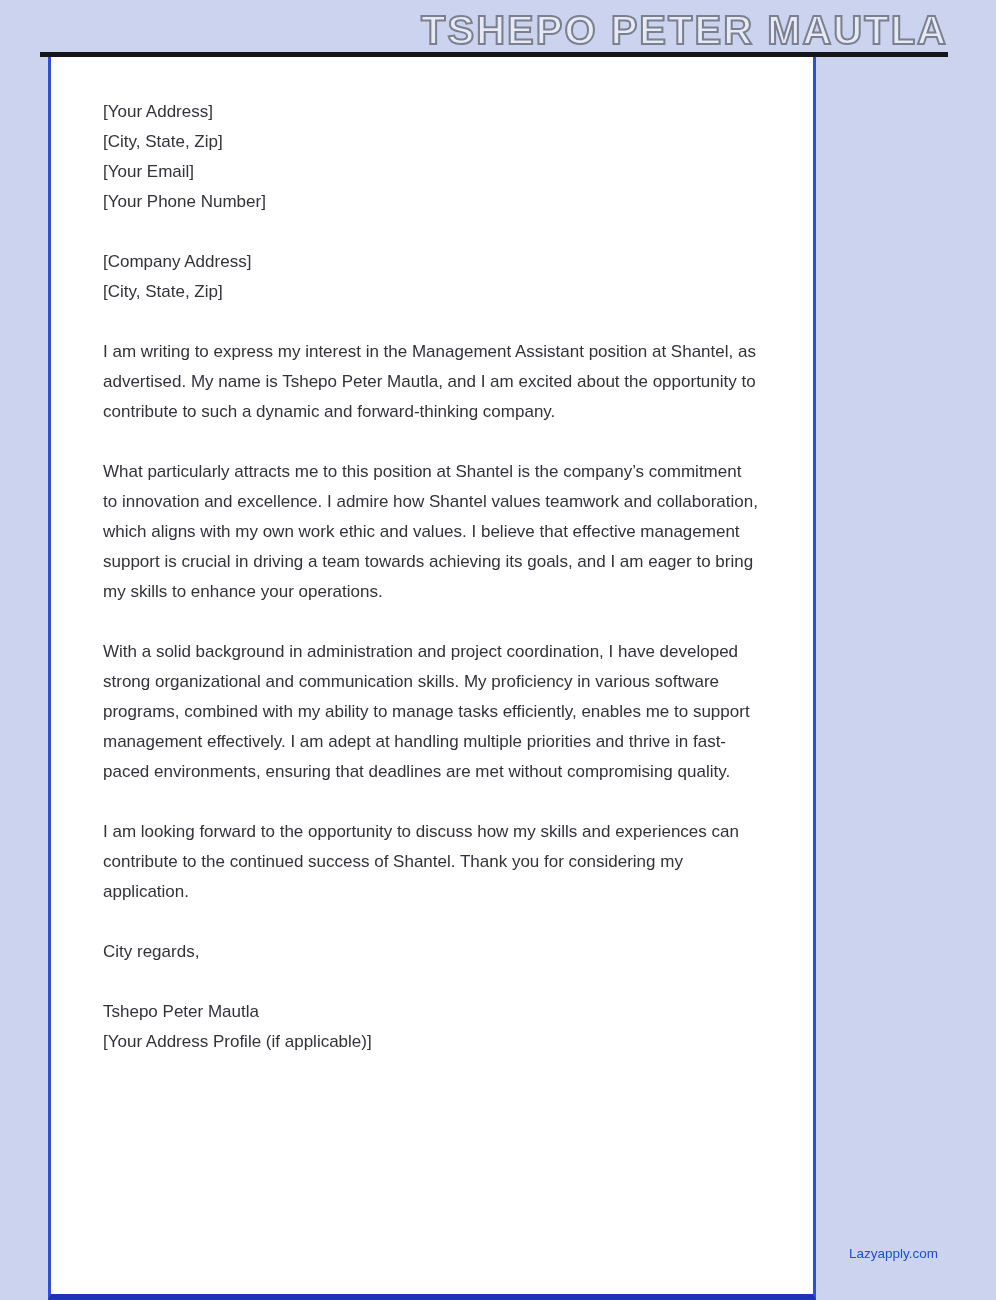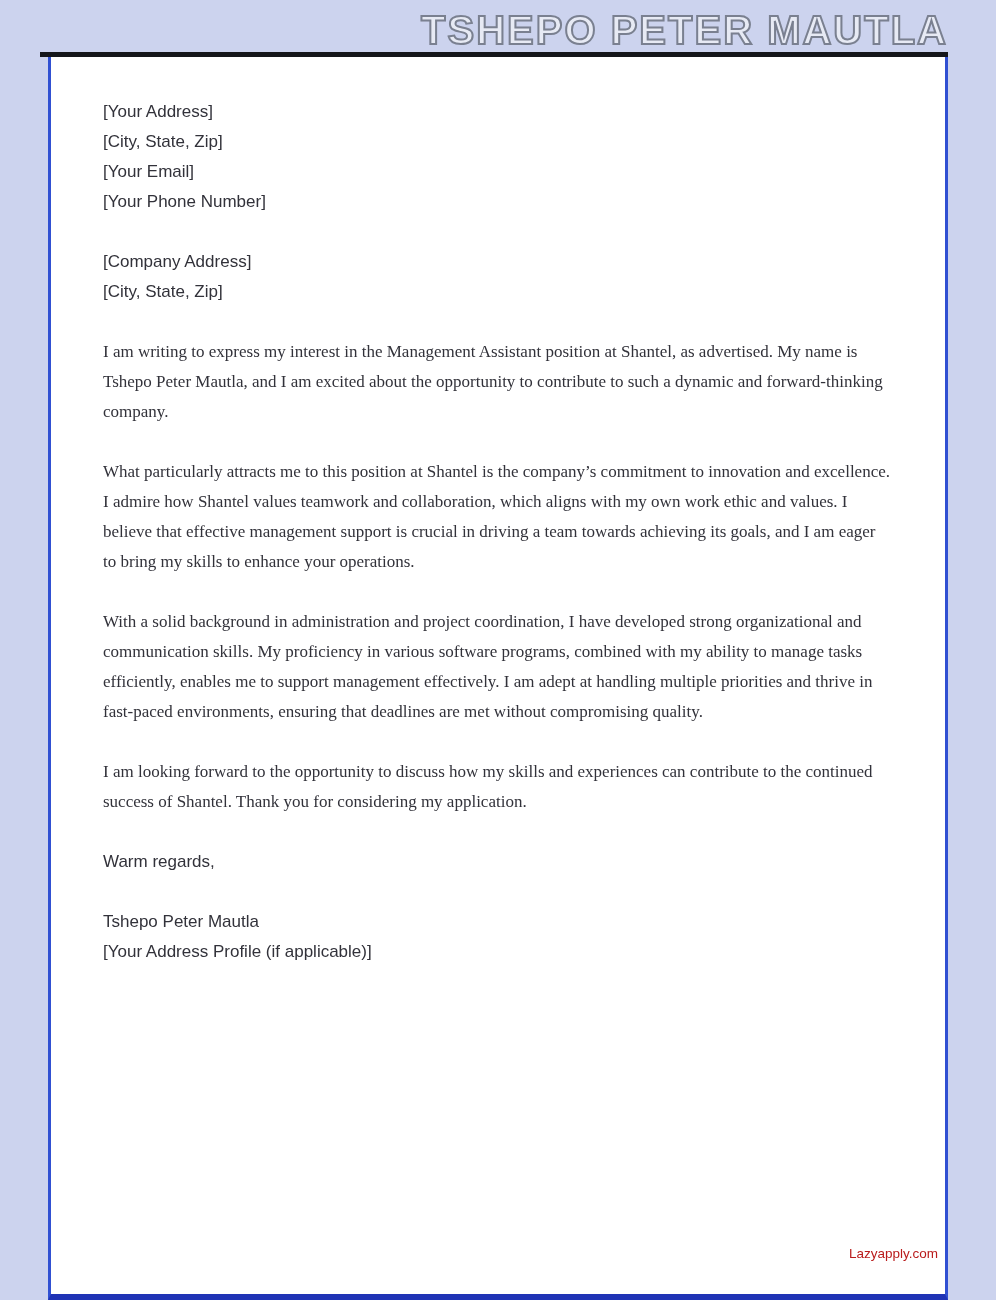--- a/index.html
+++ b/index.html
@@ -29,40 +29,40 @@
     top: 52px;
     left: 40px;
     right: 48px;
     height: 5px;
     background: #14161a;
   }
   .page {
     position: absolute;
     top: 57px;
     left: 48px;
-    width: 900px;
+    width: 768px;
     height: 1243px;
     background: #ffffff;
     border-left: 3px solid #3050d2;
     border-right: 3px solid #3050d2;
     border-bottom: 6px solid #1f33b5;
     padding: 40px 55px 0 52px;
     color: #32323a;
     font-size: 17px;
     line-height: 30px;
   }
   .block { margin-bottom: 30px; }
-  .para { margin-bottom: 30px; font-family: Liberation Serif, serif; }
+  .para { margin-bottom: 30px; }
   .line { white-space: nowrap; }
   .watermark {
     position: absolute;
     top: 1246px;
     right: 58px;
     font-size: 13.5px;
-    color: #b91c1c;
+    color: #1d4ed8;
   }
 </style>
 </head>
 <body>
 
 <div class="header">
   <div class="page-title">TSHEPO PETER MAUTLA</div>
 </div>
 
 <div class="top-bar"></div>
@@ -81,21 +81,21 @@
     <div class="line">[City, State, Zip]</div>
   </div>
 
 
   <p class="para">I am writing to express my interest in the Management Assistant position at Shantel, as advertised. My name is Tshepo Peter Mautla, and I am excited about the opportunity to contribute to such a dynamic and forward-thinking company.</p>
   <p class="para">What particularly attracts me to this position at Shantel is the company’s commitment to innovation and excellence. I admire how Shantel values teamwork and collaboration, which aligns with my own work ethic and values. I believe that effective management support is crucial in driving a team towards achieving its goals, and I am eager to bring my skills to enhance your operations.</p>
   <p class="para">With a solid background in administration and project coordination, I have developed strong organizational and communication skills. My proficiency in various software programs, combined with my ability to manage tasks efficiently, enables me to support management effectively. I am adept at handling multiple priorities and thrive in fast-paced environments, ensuring that deadlines are met without compromising quality.</p>
   <p class="para">I am looking forward to the opportunity to discuss how my skills and experiences can contribute to the continued success of Shantel. Thank you for considering my application.</p>
 
   <div class="block">
-    <div class="line">Warm regards,</div>
+    <div class="line">City regards,</div>
   </div>
 
   <div class="block">
     <div class="line">Tshepo Peter Mautla</div>
     <div class="line">[Your Address Profile (if applicable)]</div>
   </div>
 
 </div>
 
 <div class="watermark">Lazyapply.com</div>

